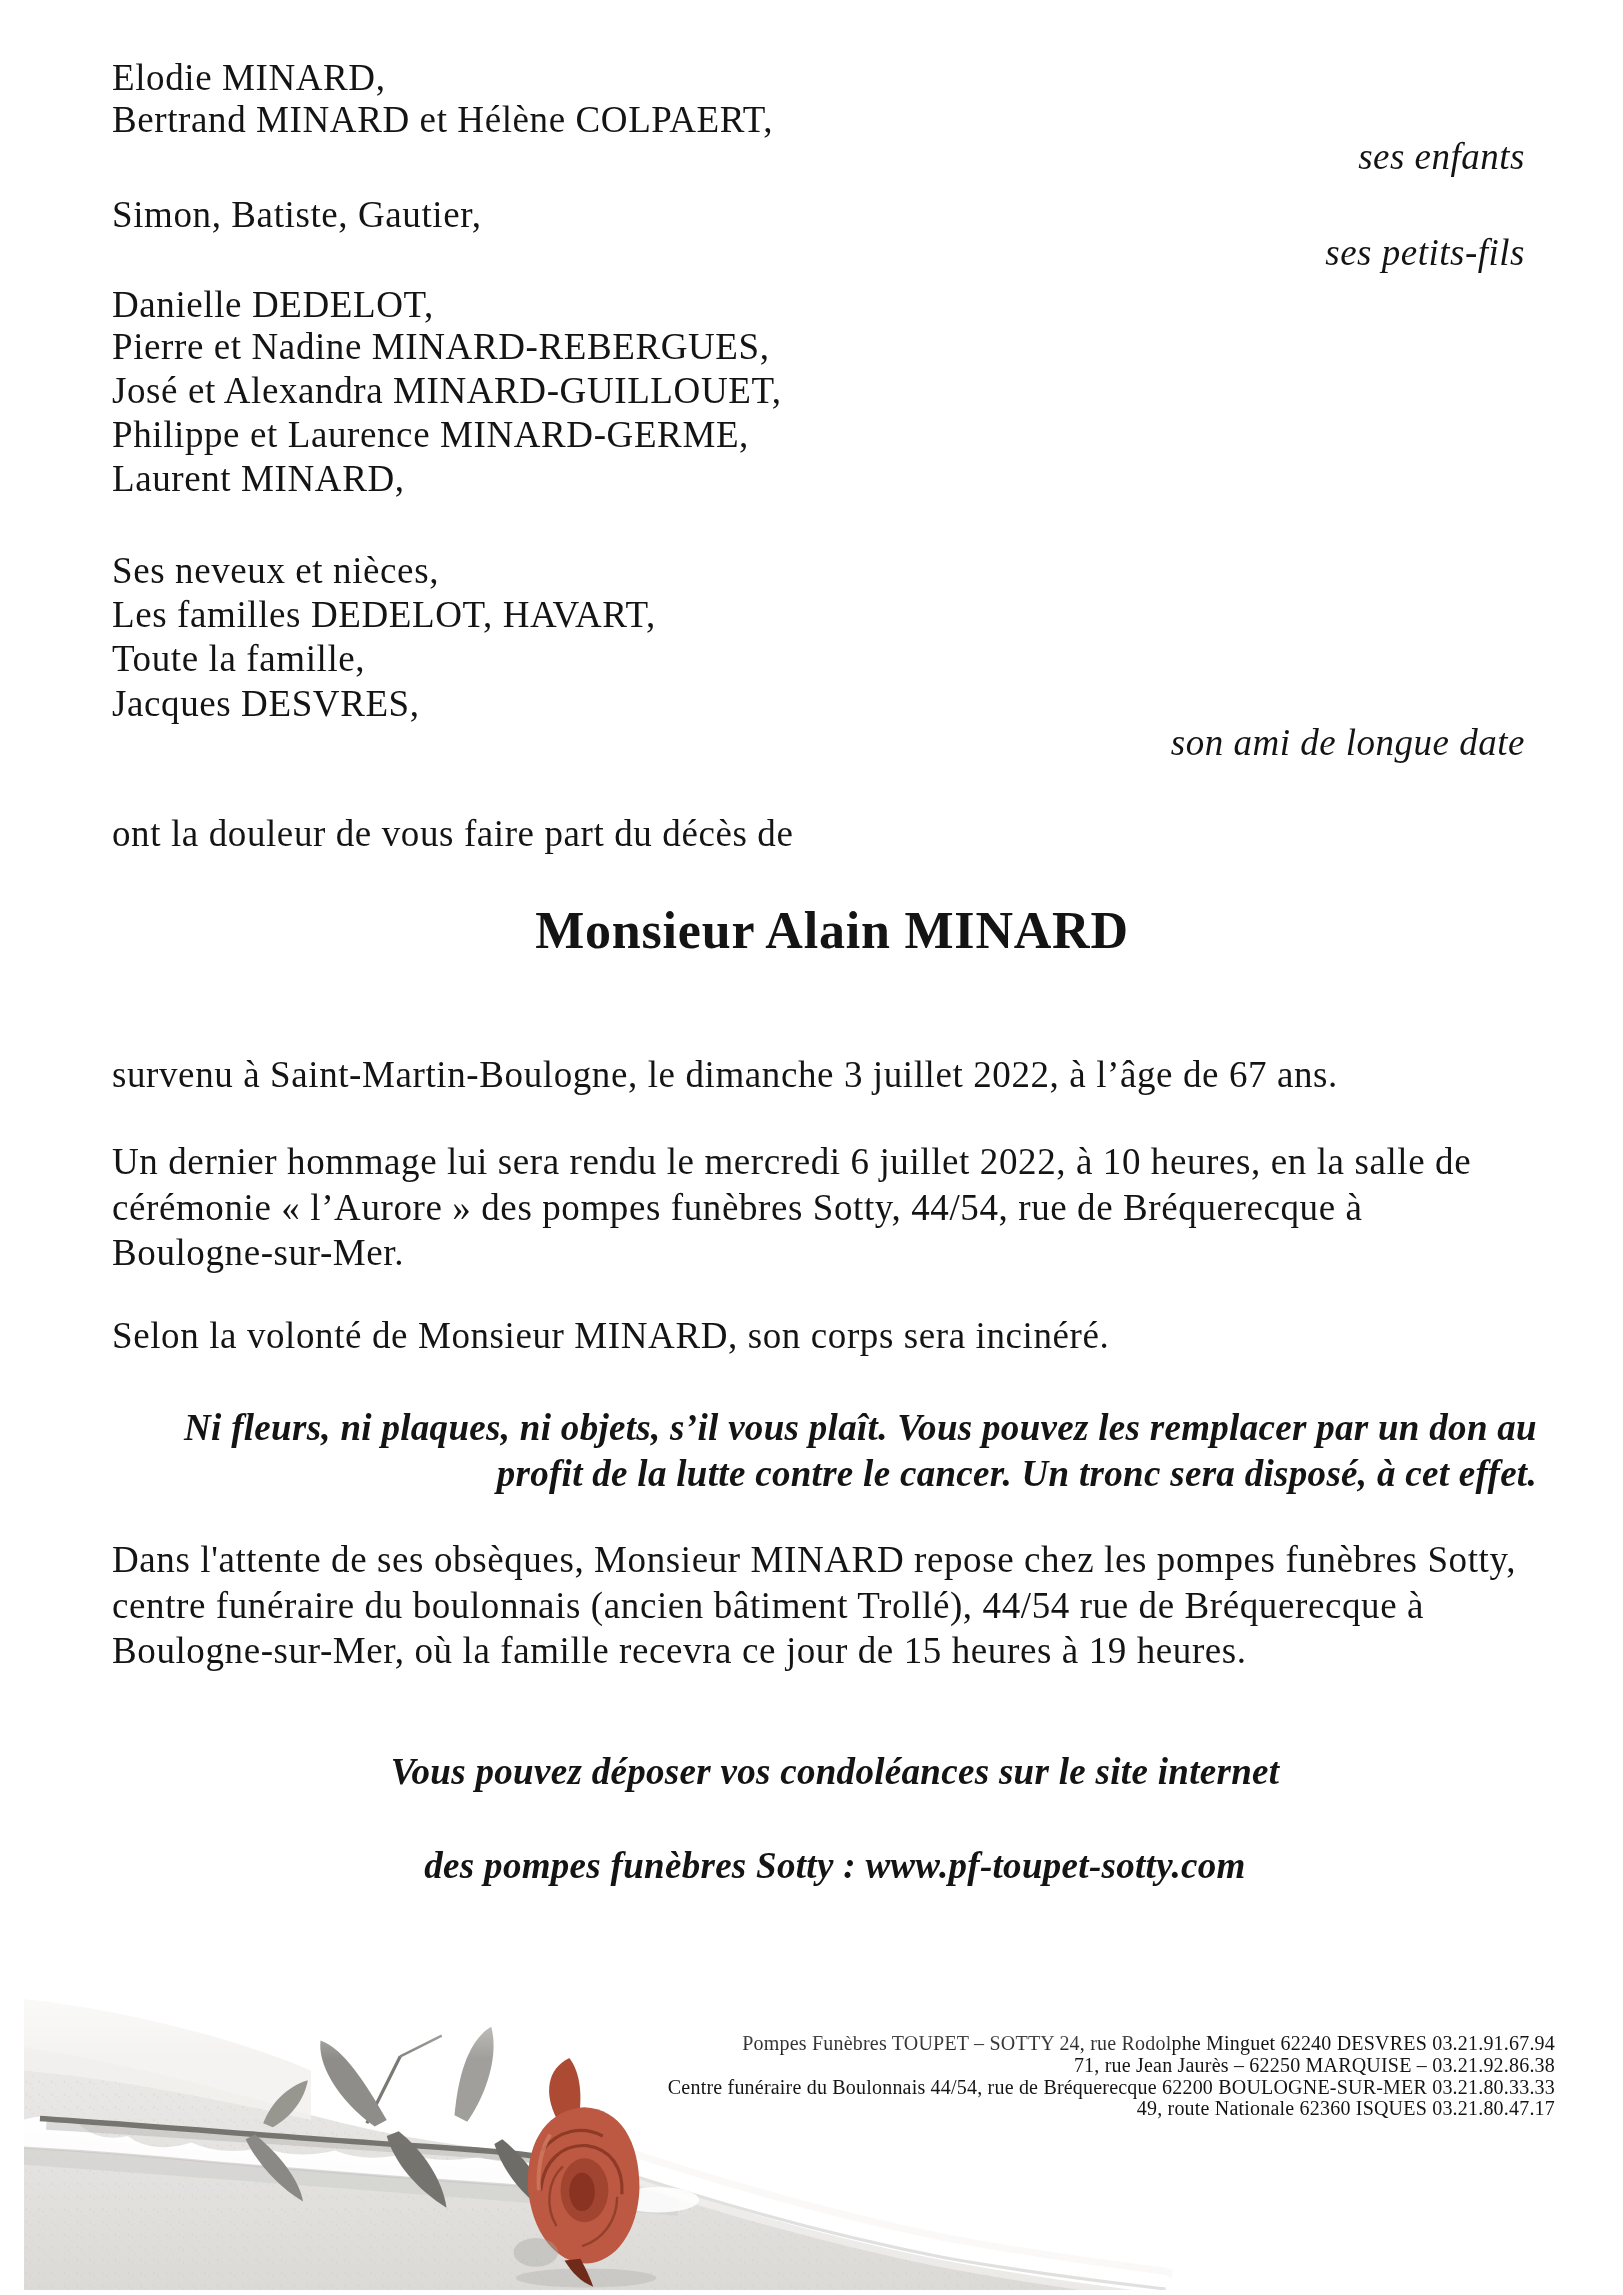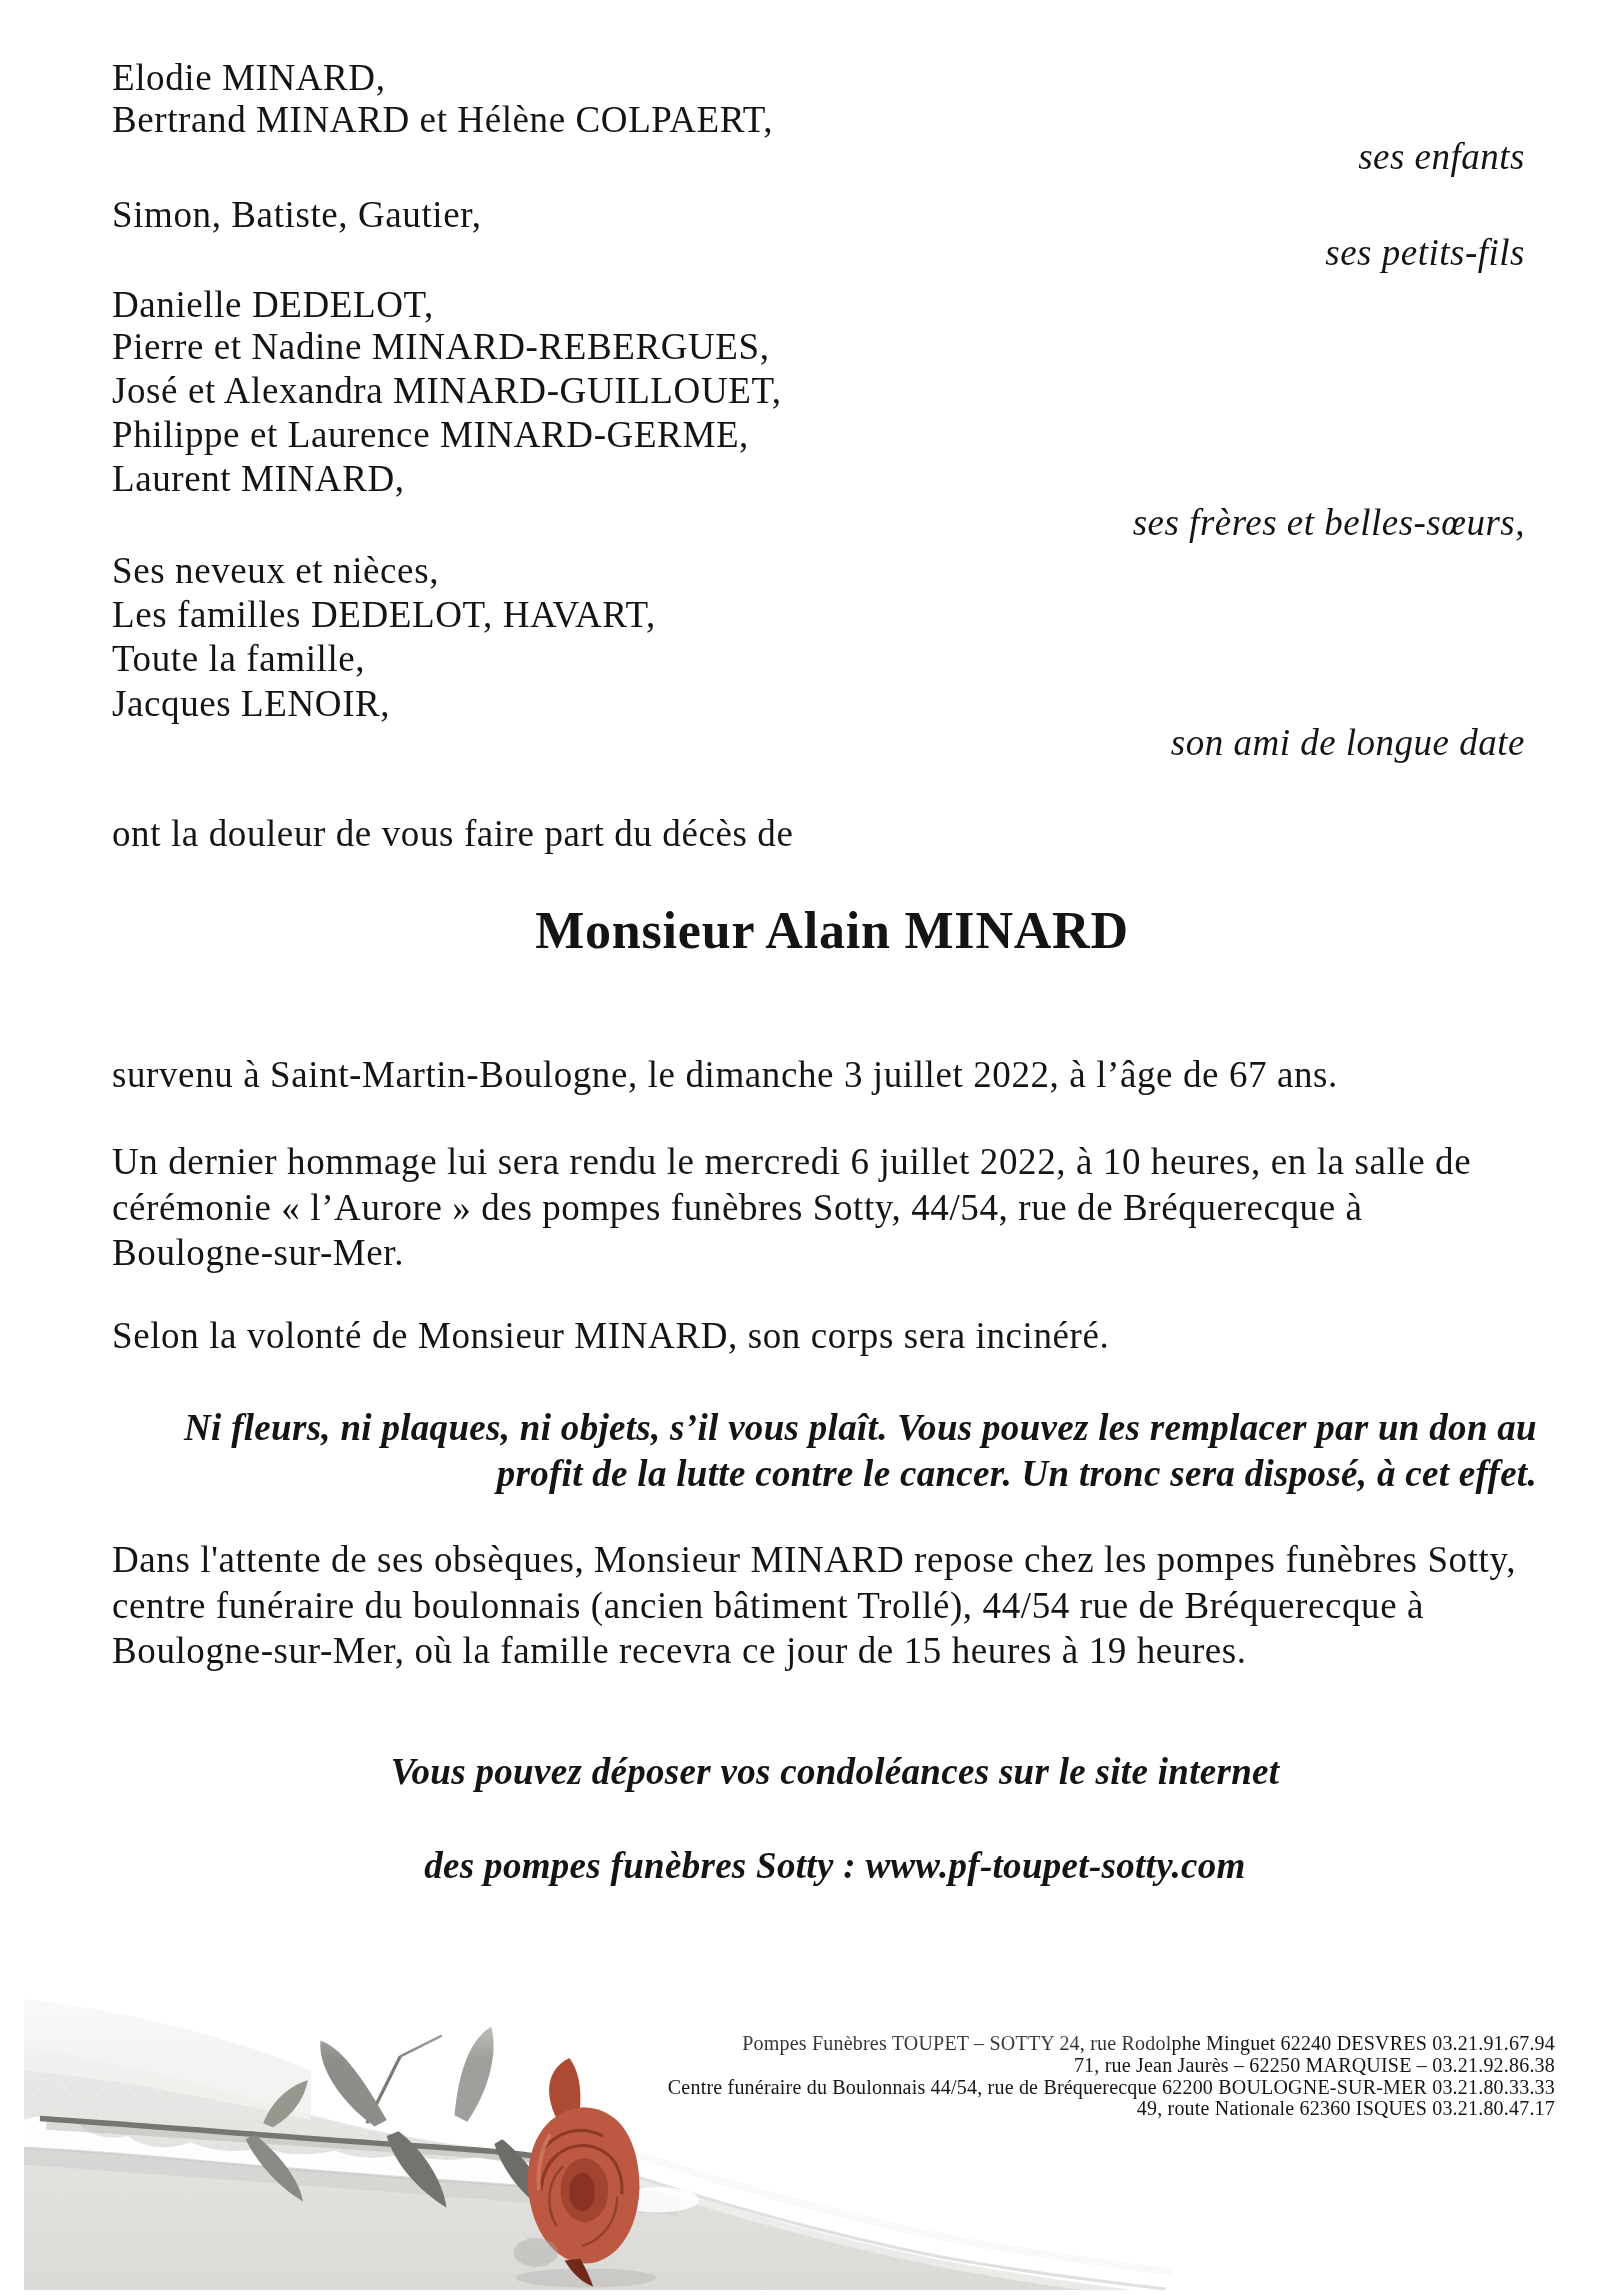--- a/index.html
+++ b/index.html
@@ -84,26 +84,25 @@
   <div class="lbl" style="top:135px">ses enfants</div>
 
   <div class="t" style="top:194px">Simon, Batiste, Gautier,</div>
   <div class="lbl" style="top:231px">ses petits-fils</div>
 
   <div class="t" style="top:284px">Danielle DEDELOT,</div>
   <div class="t" style="top:326px">Pierre et Nadine MINARD-REBERGUES,</div>
   <div class="t" style="top:414px">Philippe et Laurence MINARD-GERME,</div>
   <div class="t" style="top:370px">José et Alexandra MINARD-GUILLOUET,</div>
   <div class="t" style="top:458px">Laurent MINARD,</div>
-  <div class="lbl" style="top:501px">ses frères et belles-sœurs,</div>
 
   <div class="t" style="top:550px">Ses neveux et nièces,</div>
   <div class="t" style="top:594px">Les familles DEDELOT, HAVART,</div>
   <div class="t" style="top:638px">Toute la famille,</div>
-  <div class="t" style="top:683px">Jacques LENOIR,</div>
+  <div class="t" style="top:683px">Jacques DESVRES,</div>
   <div class="lbl" style="top:721px">son ami de longue date</div>
 
   <div class="t" style="top:813px">ont la douleur de vous faire part du décès de</div>
   <div class="title" style="top:901px">Monsieur Alain MINARD</div>
 
   <div class="t" style="top:1054px">survenu à Saint-Martin-Boulogne, le dimanche 3 juillet 2022, à l’âge de 67 ans.</div>
 
   <div class="t" style="top:1141px">Un dernier hommage lui sera rendu le mercredi 6 juillet 2022, à 10 heures, en la salle de</div>
   <div class="t" style="top:1187px">cérémonie « l’Aurore » des pompes funèbres Sotty, 44/54, rue de Bréquerecque à</div>
   <div class="t" style="top:1232px">Boulogne-sur-Mer.</div>

